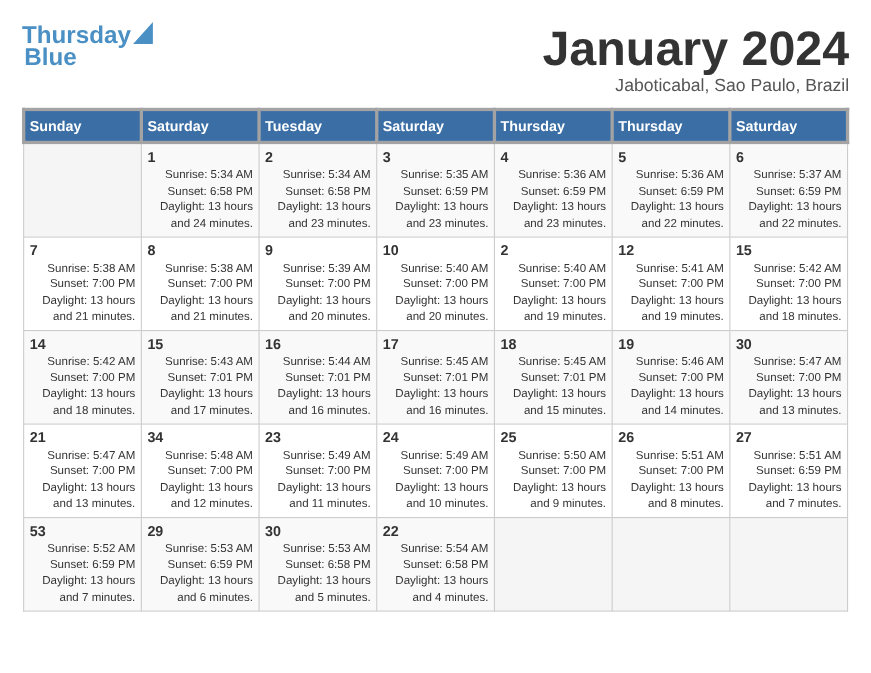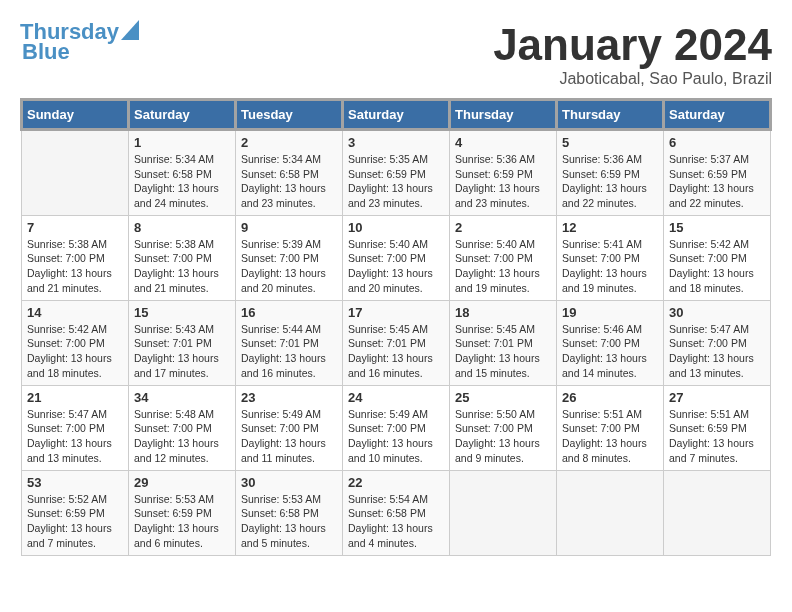--- a/index.html
+++ b/index.html
@@ -75,20 +75,21 @@
       font-size: 13px;
       font-weight: bold;
       color: #333;
       display: block;
       margin-bottom: 2px;
     }
     .cell-content {
       font-size: 10.5px;
       line-height: 1.4;
       color: #333;
+      text-align: right;
     }
     .empty-cell {
       background: #f5f5f5 !important;
     }
   </style>
 </head>
 <body>
 
 <div class="header">
   <div class="logo">

